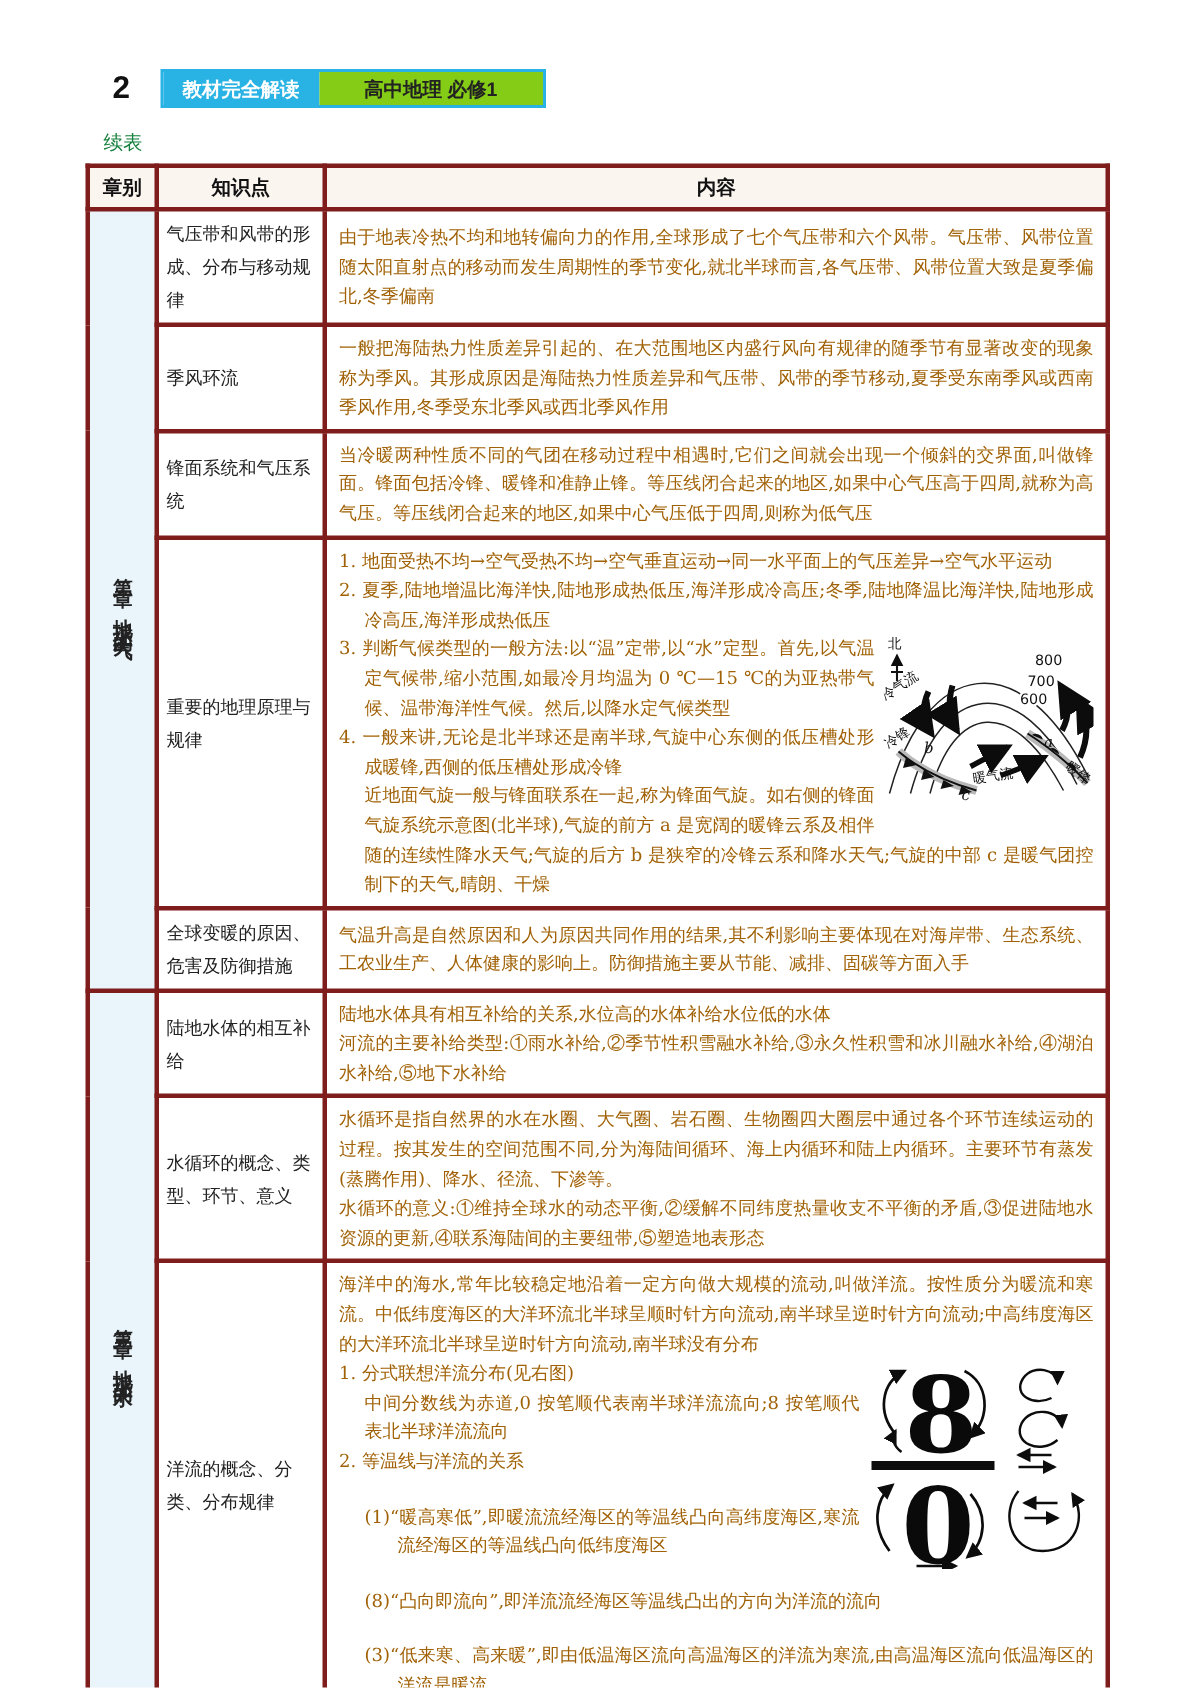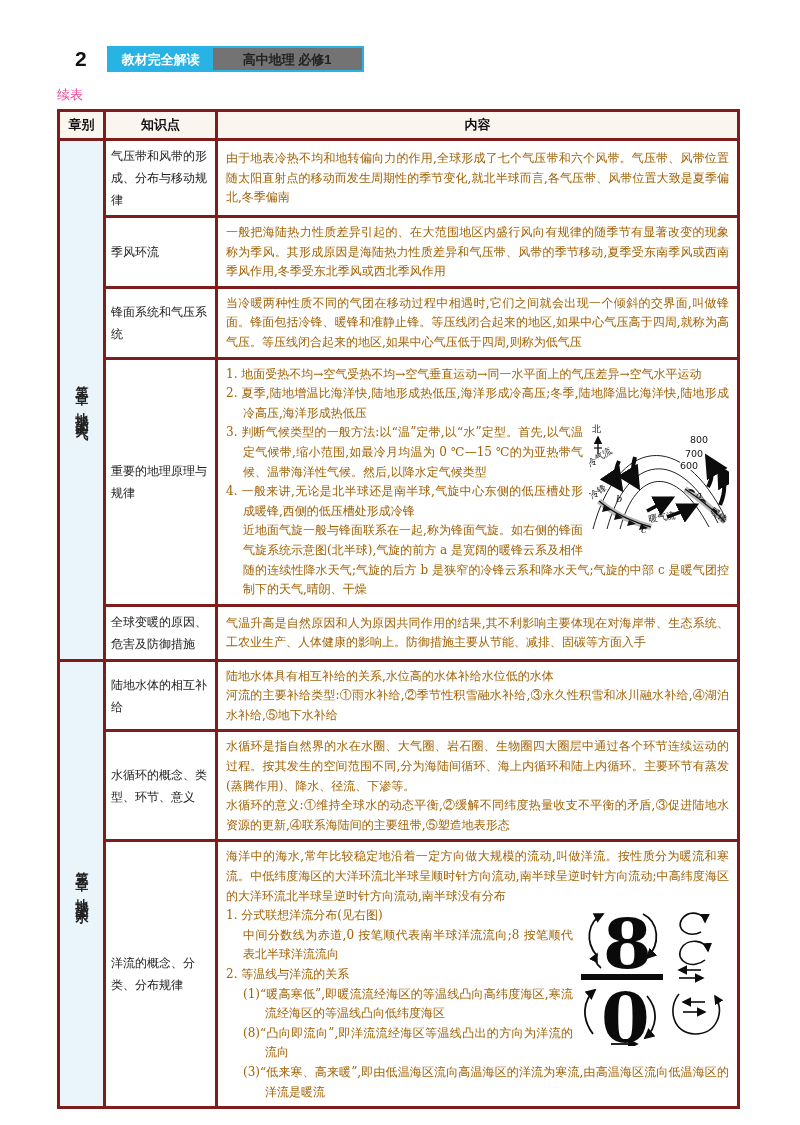--- a/index.html
+++ b/index.html
@@ -9,23 +9,23 @@
     font-family:"Liberation Sans", sans-serif; color:#1c1c1c;
     -webkit-font-smoothing:antialiased;
   }
   .page { padding:46px 0 0 57px; width:800px; }
 
   
   .topbar { display:flex; align-items:center; height:26px; margin-bottom:14px; }
   .pagenum { font-size:21px; font-weight:bold; margin:0 20px 0 18px; color:#111; }
   .badgewrap { display:flex; border:2px solid #29b3e4; height:26px;text-align:right; }
   .badge-series { background:#29b3e4; color:#fff; padding:3px 13px; font-size:13px; font-weight:bold; line-height:17px; }
-  .badge-subject { background:#737373; color:#222; padding:3px 30px; font-size:13px; font-weight:bold; line-height:17px; }
-
-  .continued { font-size:13px; margin:0 0 5px 0; color:#ec4899; font-family:"DejaVu Serif", serif; }
+  .badge-subject { background:#84cc16; color:#222; padding:3px 30px; font-size:13px; font-weight:bold; line-height:17px; }
+
+  .continued { font-size:13px; margin:0 0 5px 12px; color:#15803d; font-family:"DejaVu Serif", serif; }
 
   
   table { border-collapse:collapse; width:680px; table-layout:fixed; border:2px solid #222; }
   col.c-chap { width:46px; } col.c-know { width:112px; } col.c-cont { width:522px; }
   th, td { border:3px solid #7f1d1d; }
   th { font-size:13px; font-weight:bold; background:#fbf5f0; padding:4px 2px; color:#111; }
   .chapter-cell { background:#e9f4fb; text-align:center; vertical-align:middle; }
   .vert {
     writing-mode:vertical-lr; text-orientation:upright;
     font-weight:bold; font-size:13px; letter-spacing:3px;
@@ -35,21 +35,21 @@
     text-align:left; vertical-align:middle; font-size:12px; line-height:22px;
     padding:4px 5px; font-family:"DejaVu Serif", serif; color:#222;
   }
   .ccell {
     font-size:12px; line-height:19.6px; padding:5px 8px 4px 8px;
     font-family:"DejaVu Serif", serif; vertical-align:middle; color:#a16207;
     text-align:justify;
   }
   .hang  { padding-left:17px; text-indent:-17px; }   
   .ind   { margin-left:17px; }                        
-  .hang2 { margin-left:17px; padding-left:22px; text-indent:-22px; } 
+  .hang2 { margin-left:17px; padding-left:22px; text-indent:-22px;margin-top:17px; } 
   .fig-right { float:right; margin:0 0 2px 6px; }
   svg text { font-family:"DejaVu Sans", sans-serif; }
   .lbl { font-size:9px; fill:#111; }
   .iso { font-size:9.5px; fill:#111; paint-order:stroke; stroke:#fff; stroke-width:3px; }
   .itl { font-size:10px; font-style:italic; fill:#111; font-family:"DejaVu Serif", serif; }
   .bignum { font-family:"DejaVu Serif", serif; font-weight:bold; fill:#0a0a0a; }
 </style>
 </head>
 <body>
 

